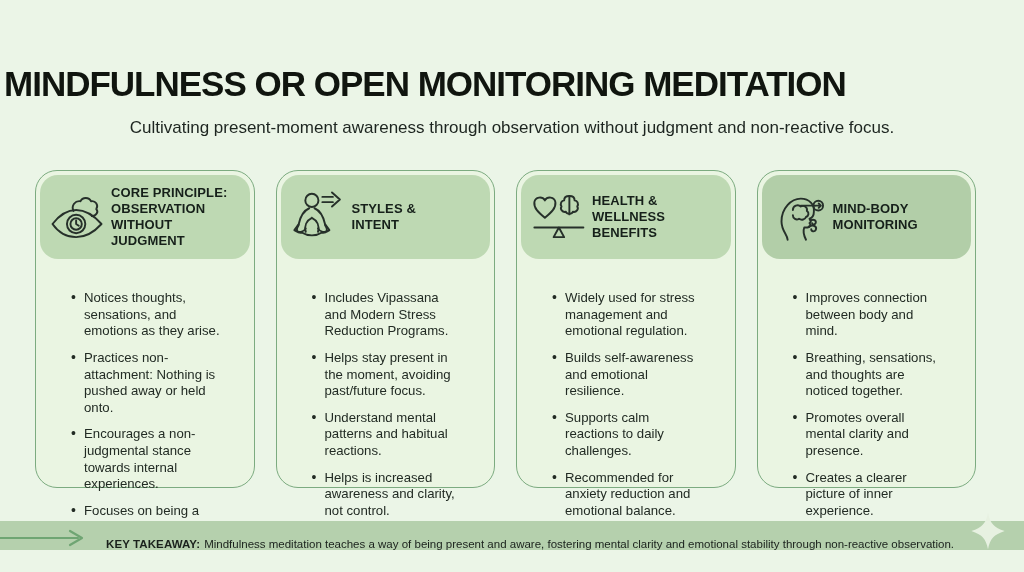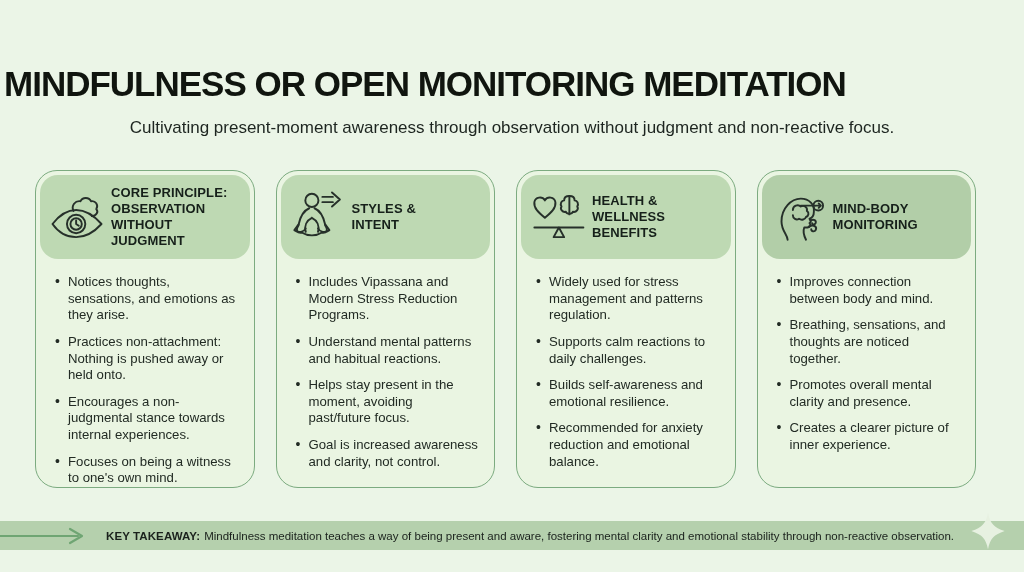--- a/index.html
+++ b/index.html
@@ -37,28 +37,28 @@
   }
   .card--alt .card-header{background:var(--card-header-alt)}
   .icon-wrap{width:58px;height:58px;flex:0 0 auto;display:flex;align-items:center;justify-content:center}
   .icon-wrap svg{stroke:var(--icon-stroke)}
   .icon-wrap svg path,.icon-wrap svg circle,.icon-wrap svg line{fill:none;stroke-linecap:round;stroke-linejoin:round}
   .card-title{
     font-weight:800;font-size:13px;line-height:1.24;color:#16201a;
     white-space:pre-line;letter-spacing:.1px;
   }
   .card-body{padding:15px 12px 8px 6px}
-  ul.bullets{margin:0;padding:0 0 0 22px;list-style:none}
+  ul.bullets{margin:16px;padding:0 0 0 22px;list-style:none}
   ul.bullets li{
     position:relative;font-size:13.2px;line-height:1.26;color:#222b24;margin-bottom:10px;
   }
   ul.bullets li::before{content:"\2022";position:absolute;left:-13px;top:-1px;font-size:14px}
   .footer-bar{
     position:absolute;left:0;right:0;top:521px;height:29px;background:var(--footer-bar);
-    display:flex;align-items:center;
+    display:flex;align-items:flex-end;
   }
   .footer-arrow{width:90px;height:24px;flex:0 0 auto;margin-right:16px;display:flex;align-items:center}
   .footer-arrow svg path{fill:none;stroke:var(--arrow);stroke-width:2.2;stroke-linecap:round;stroke-linejoin:round}
   .footer-text{font-size:11.5px;white-space:nowrap;color:#1a211c}
   .footer-text .label{font-weight:800;letter-spacing:.1px;margin-right:4px}
   .sparkle{position:absolute;right:16px;top:-10px;width:40px;height:40px}
   .sparkle svg path{fill:var(--sparkle);stroke:none}
 </style>
 </head>
 <body>
@@ -107,23 +107,23 @@
             <path d="M10 41 C6 47 8 51 14 50 C20 54 30 54 36 50 C42 51 44 47 40 41"></path>
             <path d="M25 33 C19 36 16 42 18 49 M25 33 C31 36 34 42 32 49"></path>
           </svg>
         </span>
         <span class="card-title">STYLES &amp;
 INTENT</span>
       </div>
       <div class="card-body">
         <ul class="bullets">
             <li>Includes Vipassana and Modern Stress Reduction Programs.</li>
+            <li>Helps stay present in the moment, avoiding past/future focus.</li>
             <li>Understand mental patterns and habitual reactions.</li>
-            <li>Helps stay present in the moment, avoiding past/future focus.</li>
-            <li>Goal is increased awareness and clarity, not control.</li>
+            <li>Helps is increased awareness and clarity, not control.</li>
           </ul>
       </div>
     </div>
 
     <div class="card">
       <div class="card-header">
         <span class="icon-wrap">
           <svg width="56" height="56" viewBox="0 0 64 64" stroke-width="2.2">
             <path d="M17 33 C10 27 4 22 5 15 C6 9 14 8 17 13 C20 8 28 9 29 15 C30 22 24 27 17 33 Z"></path>
             <path d="M45 8 c-4 0-6 2-6 5 c-3 0-5 4-3 7 c-2 3 1 7 5 6 c1 3 7 3 8 0 c4 1 7-3 5-6 c2-3 0-7-3-7 c0-3-2-5-6-5 Z"></path>
@@ -131,23 +131,23 @@
             <path d="M5 44 H61"></path>
             <path d="M33 44 L27 55 H39 Z"></path>
           </svg>
         </span>
         <span class="card-title">HEALTH &amp;
 WELLNESS
 BENEFITS</span>
       </div>
       <div class="card-body">
         <ul class="bullets">
-            <li>Widely used for stress management and patterns regulation.</li>
+            <li>Widely used for stress management and emotional regulation.</li>
+            <li>Builds self-awareness and emotional resilience.</li>
             <li>Supports calm reactions to daily challenges.</li>
-            <li>Builds self-awareness and emotional resilience.</li>
             <li>Recommended for anxiety reduction and emotional balance.</li>
           </ul>
       </div>
     </div>
 
     <div class="card card--alt">
       <div class="card-header">
         <span class="icon-wrap">
           <svg width="56" height="56" viewBox="0 0 64 64" stroke-width="2.2">
             <path d="M19 58 C19 52 12 48 12 37 C12 22 23 11 34 11 C44 11 50 18 49 26 C49 30 47 33 44 34 C46 36 46 38 44 39 C46 41 45 44 42 44 L38 44 C36 49 38 54 40 58"></path>

